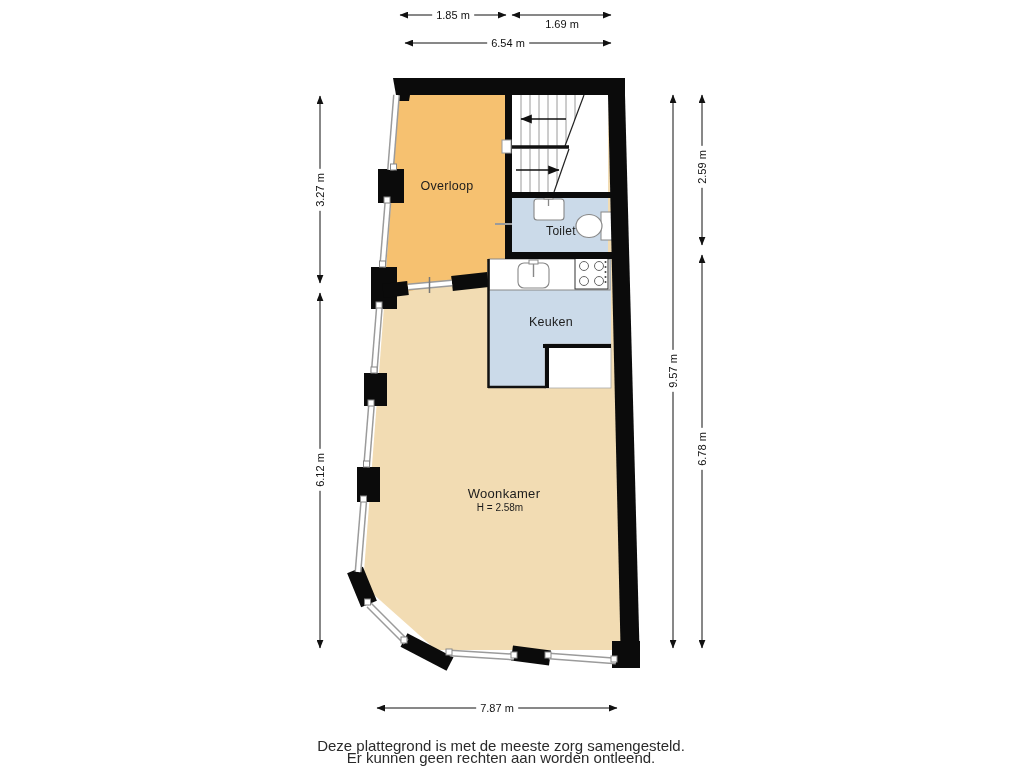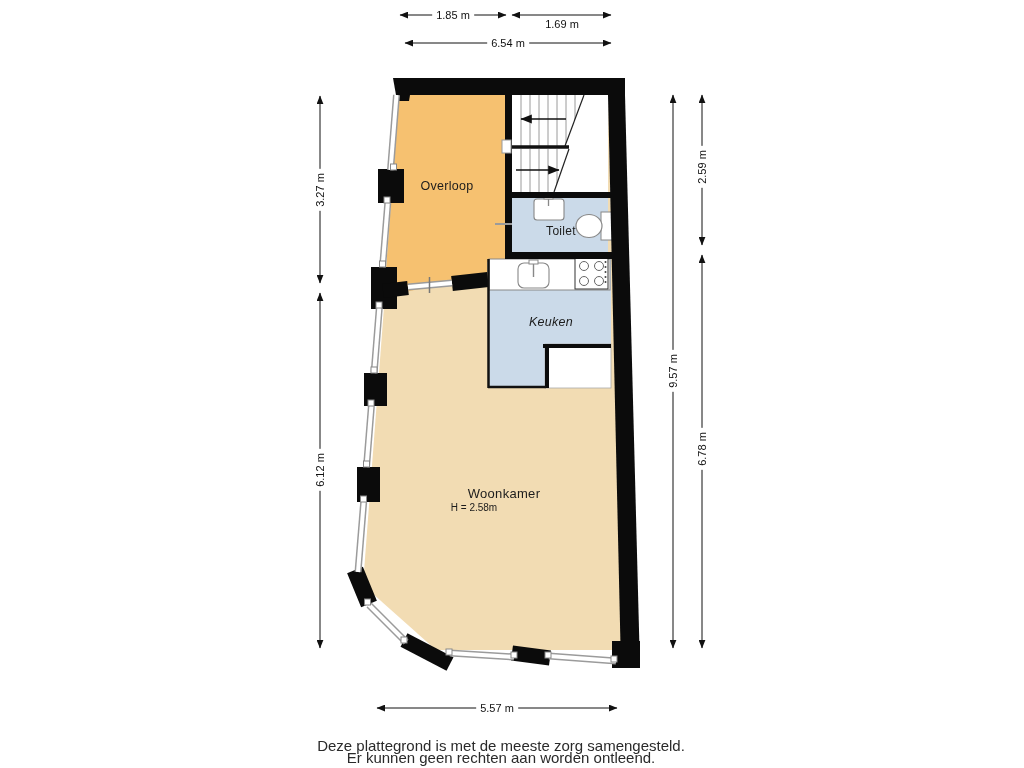--- a/index.html
+++ b/index.html
@@ -196,30 +196,30 @@
       <line x1="320" y1="293" x2="320" y2="648" marker-start="url(#arr)" marker-end="url(#arr)"></line>
       <line x1="673" y1="95" x2="673" y2="648" marker-start="url(#arr)" marker-end="url(#arr)"></line>
       <line x1="702" y1="95" x2="702" y2="245" marker-start="url(#arr)" marker-end="url(#arr)"></line>
       <line x1="702" y1="255" x2="702" y2="648" marker-start="url(#arr)" marker-end="url(#arr)"></line>
       <line x1="377" y1="708" x2="617" y2="708" marker-start="url(#arr)" marker-end="url(#arr)"></line>
     </g>
   </svg>
 
   <div class="lbl room-lbl" style="left:447px;top:186px;">Overloop</div>
   <div class="lbl room-lbl" style="left:561px;top:231px;font-size:12px;">Toilet</div>
-  <div class="lbl room-lbl" style="left:551px;top:322px;font-style:italic;">Keuken</div>
+  <div class="lbl room-lbl" style="left:551px;top:322px;">Keuken</div>
   <div class="lbl room-lbl" style="left:504px;top:493px;font-size:13px;">Woonkamer</div>
-  <div class="lbl sub-lbl" style="left:470px;top:508px;padding-left:8px;">H = 2.58m</div>
+  <div class="lbl sub-lbl" style="left:496px;top:508px;padding-left:8px;">H = 2.58m</div>
 
   <div class="dim" style="left:453px;top:15px;">1.85 m</div>
   <div class="dim" style="left:562px;top:24px;">1.69 m</div>
   <div class="dim" style="left:508px;top:43px;">6.54 m</div>
   <div class="dim rot" style="left:320px;top:190px;">3.27 m</div>
   <div class="dim rot" style="left:320px;top:470px;">6.12 m</div>
   <div class="dim rot" style="left:673px;top:371px;">9.57 m</div>
   <div class="dim rot" style="left:702px;top:167px;">2.59 m</div>
   <div class="dim rot" style="left:702px;top:449px;">6.78 m</div>
-  <div class="dim" style="left:497px;top:708px;">5.57 m</div>
+  <div class="dim" style="left:497px;top:708px;">7.87 m</div>
 
   <div class="footer-line" style="left:501px;top:738px;">Deze plattegrond is met de meeste zorg samengesteld.</div>
   <div class="footer-line" style="left:501px;top:750px;">Er kunnen geen rechten aan worden ontleend.</div>
 
 </div>
 
 </body></html>

